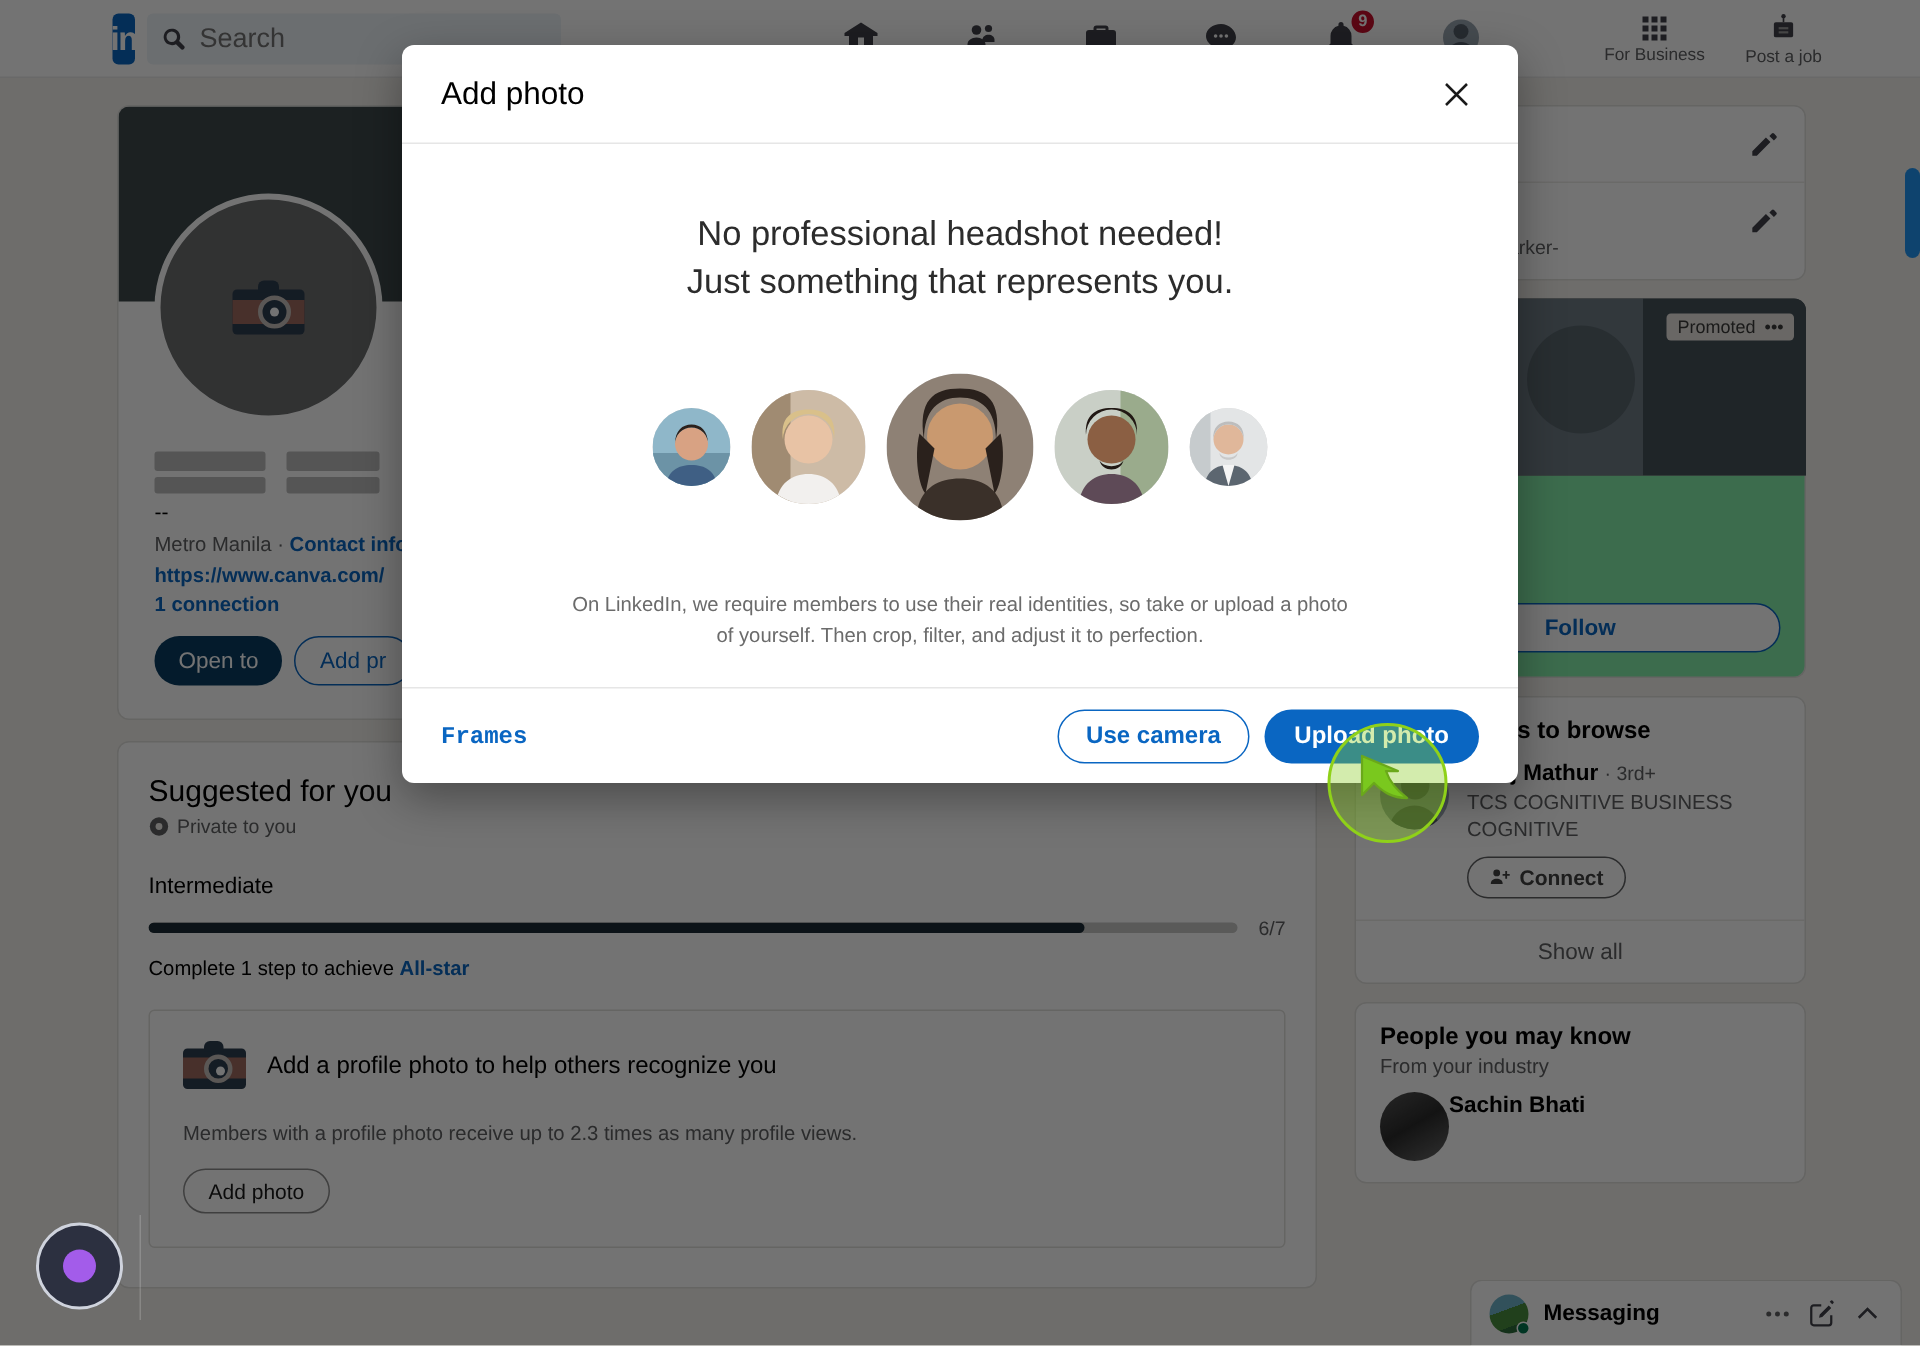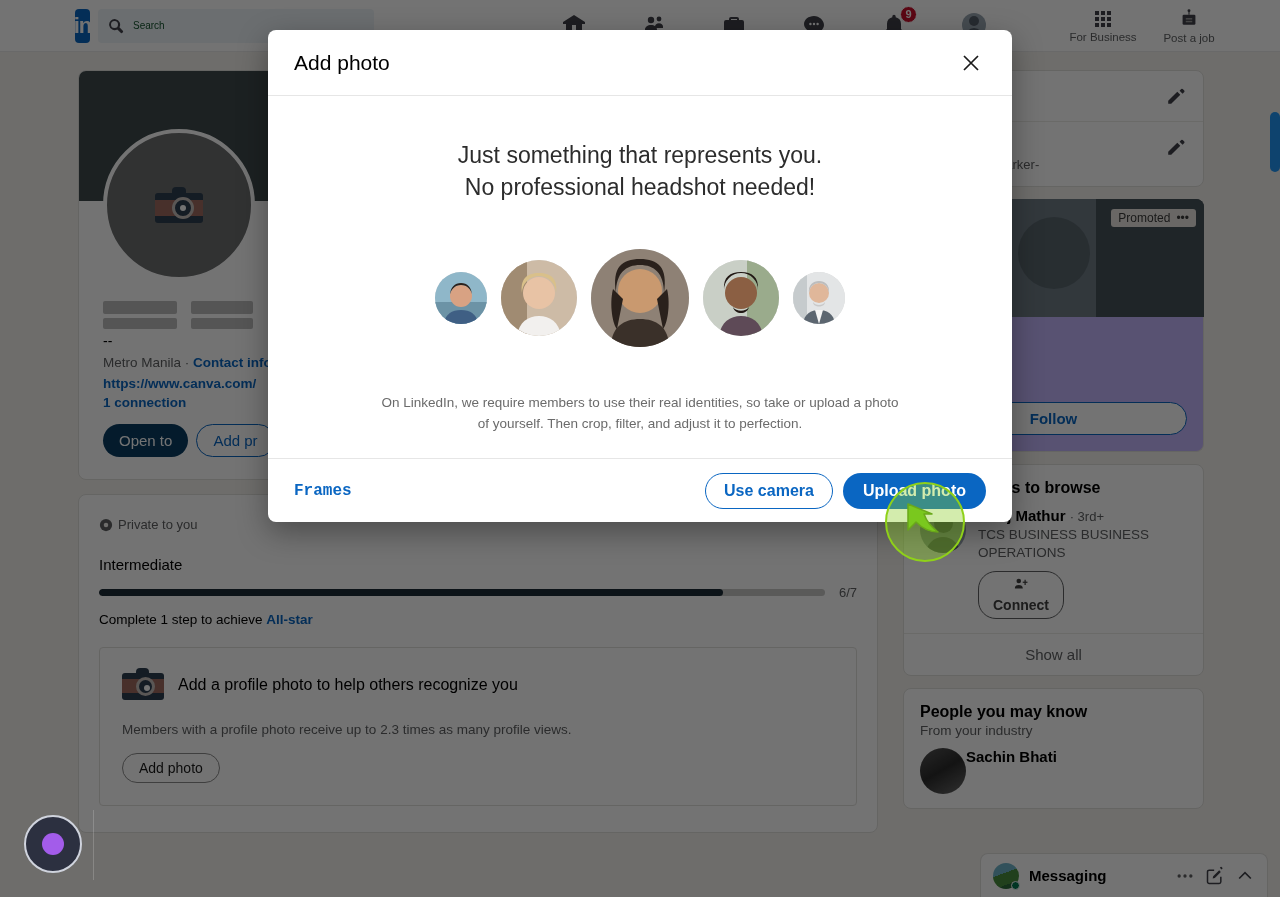--- a/index.html
+++ b/index.html
@@ -23,21 +23,21 @@
   .nav-logo {
     width: 15px; height: 34px; margin-left: 75px; background: #0a66c2;
     border-radius: 4px; color: #fff; font-weight: bold; font-size: 22px;
     display: flex; align-items: center; justify-content: center; letter-spacing: -1px;
   }
   .nav-search {
     margin-left: 8px; width: 276px; height: 34px; background: #edf3f8;
     border-radius: 4px; display: flex; align-items: center; padding: 0 10px; gap: 9px;
   }
   .nav-search .s-icon { width: 16px; height: 16px; flex: 0 0 16px; }
-  .nav-search .s-text { color: #14532d; font-size: 10px; }
+  .nav-search .s-text { color: #737373; font-size: 18px; }
   .nav-icons { display: flex; align-items: center; margin-left: 160px; gap: 0; }
   .nav-item {
     width: 80px; height: 52px; display: flex; flex-direction: column;
     align-items: center; justify-content: center; position: relative; color: #666;
   }
   .nav-item svg { fill: #41424a; }
   .badge {
     position: absolute; top: 6px; left: 46px; background: #cb112d; color: #fff;
     font-size: 11px; font-weight: 600; border-radius: 9px; min-width: 17px; height: 17px;
     display: flex; align-items: center; justify-content: center; padding: 0 4px;
@@ -123,38 +123,38 @@
   .r-label { font-size: 15px; font-weight: 600; color: #000; }
   .r-sub { font-size: 13px; color: #5f6163; margin-top: 4px; word-break: break-all;}
   .pencil { width: 22px; height: 22px; flex: 0 0 22px; }
 
   .promo { position: relative; height: 118px; background: #3e4a4c; border-radius: 8px 8px 0 0; overflow:hidden;}
   .promo-strip { position:absolute; inset:0; background: linear-gradient(90deg,#46525a 0 36%, #6f7d86 36% 64%, #46525a 64% 100%); }
   .promo-circle { position:absolute; left: 50%; top: 18px; transform: translateX(-50%); width: 72px; height: 72px;
                   border-radius: 50%; background: #5a666e; }
   .promo-tag { position:absolute; right: 8px; top: 10px; background:#e9e5df; color:#3b3b3b; font-size:12px;
                border-radius: 3px; padding: 2px 7px; display:flex; gap:6px; align-items:center; }
-  .promo-body { background:#c4b5fd; border:1px solid #e0dfdc; border-top:none; border-radius: 0 0 8px 8px; padding: 14px 16px 16px; }
+  .promo-body { background:#86efac; border:1px solid #e0dfdc; border-top:none; border-radius: 0 0 8px 8px; padding: 14px 16px 16px; }
   .promo-t1 { font-size: 15px; font-weight:600; color:#000; margin-bottom: 6px; }
   .promo-t2 { font-size: 13.5px; color:#5f6163; margin-bottom: 6px; }
   .promo-t3 { font-size: 13px; color:#5f6163; margin-bottom: 12px; }
   .follow-btn { width:100%; border-radius:18px; border:1.5px solid #0a66c2; background:#fff;
                 color:#0a66c2; font-size:15px; font-weight:600; padding:7px 0; cursor:pointer; }
 
   .mp-title { font-size: 16px; font-weight:600; color:#000; padding: 14px 16px 10px; }
   .mp-row { display:flex; gap: 12px; padding: 0 16px 14px; }
   .mp-av { width: 46px; height: 46px; border-radius:50%; background:#9aa6b2; position:relative; overflow:hidden; flex:0 0 46px;}
   .mp-av::before{content:"";position:absolute;width:19px;height:19px;border-radius:50%;background:#55606c;left:13.5px;top:7px;}
   .mp-av::after{content:"";position:absolute;width:34px;height:19px;border-radius:17px 17px 0 0;background:#55606c;left:6px;top:30px;}
   .mp-name { font-size: 15px; font-weight:600; color:#000; }
   .mp-deg { font-size: 13px; color:#5f6163; font-weight: 400; }
   .mp-sub { font-size: 13.5px; color:#5f6163; line-height:1.3; margin-top:2px; }
   .connect-btn { margin-top: 10px; border-radius:18px; border:1px solid #5f6163; background:#fff;
                  color:#404040; font-size:14px; font-weight:600; padding:5px 14px; cursor:pointer;
-                 display:inline-flex; align-items:center; gap:6px;flex-direction:column;}
+                 display:inline-flex; align-items:center; gap:6px;}
   .show-all { border-top:1px solid #eceae7; text-align:center; padding:12px 0; font-size:15px; color:#5f6163; cursor:pointer;}
 
   .pymk-title { font-size:16px; font-weight:600; color:#000; padding: 14px 16px 2px;}
   .pymk-sub { font-size:13.5px; color:#5f6163; padding: 0 16px 10px;}
   .pymk-row { display:flex; gap:0; padding: 0 16px 14px; }
   .pymk-av { width:46px; height:46px; border-radius:50%; flex:0 0 46px;
              background: linear-gradient(150deg,#555 0%, #2c2c2c 48%, #6a6a6a 100%); }
   .pymk-name { font-size:15px; font-weight:600; color:#000; }
 
   
@@ -349,20 +349,21 @@
             <div class="weburl">https://www.canva.com/</div>
             <div class="conns">1 connection</div>
             <div class="btn-row">
               <button class="btn btn-primary dark">Open to</button>
               <button class="btn btn-outline">Add pr</button>
             </div>
           </div>
         </div>
 
         <div class="card sug-card">
+          <div class="sug-title">Suggested for you</div>
           <div class="priv">
             <svg width="14" height="14" viewBox="0 0 16 16">
                 <circle cx="8" cy="8" r="7" fill="#5f6163"></circle>
                 <circle cx="8" cy="8" r="2.6" fill="#f4f2ee"></circle>
               </svg>
             <span>Private to you</span>
           </div>
           <div class="lvl">Intermediate</div>
           <div class="prog-row">
             <div class="prog-track">
@@ -431,21 +432,21 @@
 
         <div class="card r-card">
           <div class="mp-title">More profiles to browse</div>
           <div class="mp-row">
             <div class="mp-av"></div>
             <div>
               <div class="mp-name">
                 <span>Anuj Mathur</span>
                 <span class="mp-deg">· 3rd+</span>
               </div>
-              <div class="mp-sub">TCS BUSINESS BUSINESS OPERATIONS</div>
+              <div class="mp-sub">TCS COGNITIVE BUSINESS COGNITIVE</div>
               <button class="connect-btn">
                 <svg width="14" height="14" viewBox="0 0 16 16">
                     <circle cx="5.5" cy="4.5" r="2.6" fill="#404040"></circle>
                     <path fill="#404040" d="M1 12.5C1 10.3 3 9 5.5 9S10 10.3 10 12.5V13H1z"></path>
                     <path fill="#404040" d="M12 3h1.4v6H12z"></path>
                     <path fill="#404040" d="M10 5.3h5.4v1.4H10z"></path>
                   </svg>
                 <span>Connect</span>
               </button>
             </div>
@@ -493,22 +494,22 @@
       <div class="modal-title">Add photo</div>
       <button class="modal-close">
         <svg width="20" height="20" viewBox="0 0 20 20">
             <path stroke="#1a1a1a" stroke-width="1.7" d="M3 3l14 14M17 3L3 17"></path>
           </svg>
       </button>
     </div>
 
     <div class="modal-body">
       <div class="hero">
+        <div>No professional headshot needed!</div>
         <div>Just something that represents you.</div>
-        <div>No professional headshot needed!</div>
       </div>
 
       <div class="avatar-row">
         <div class="av" style="width:52px;height:52px">
           <svg viewBox="0 0 52 52">
               <rect width="52" height="52" fill="#8fb7c9"></rect>
               <rect y="30" width="52" height="22" fill="#6c93a6"></rect>
               <circle cx="26" cy="24" r="11" fill="#d8a283"></circle>
               <path d="M15 24a11 11 0 0122 0c0-9-5-13-11-13s-11 4-11 13z" fill="#2b211c"></path>
               <path d="M9 52c1-10 8-14 17-14s16 4 17 14z" fill="#3f5f84"></path>

